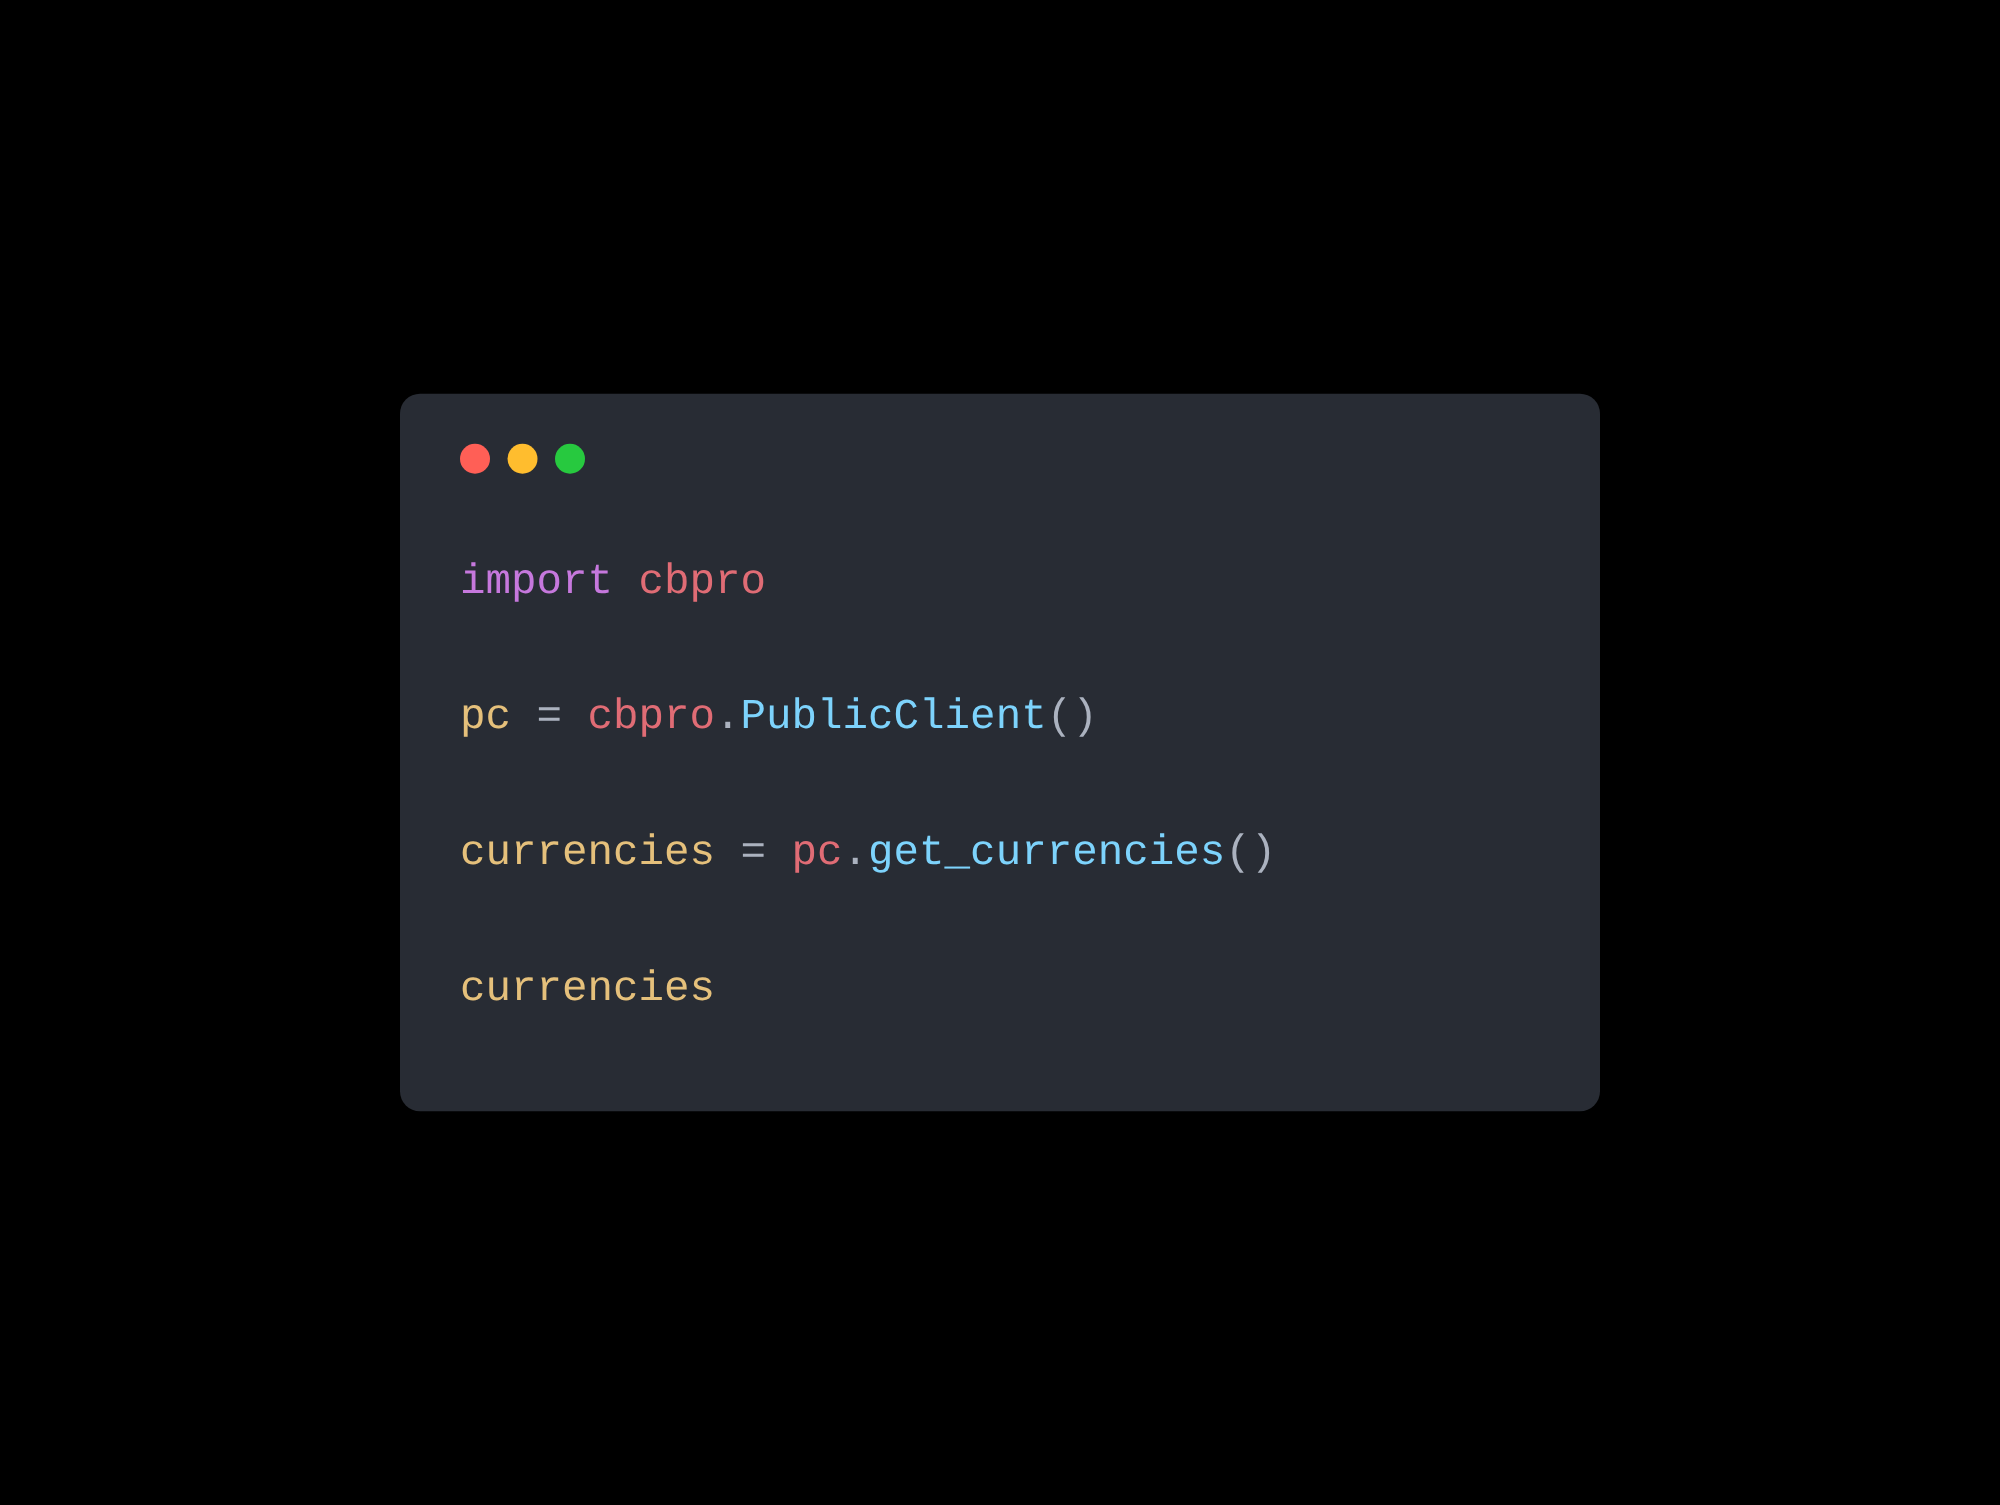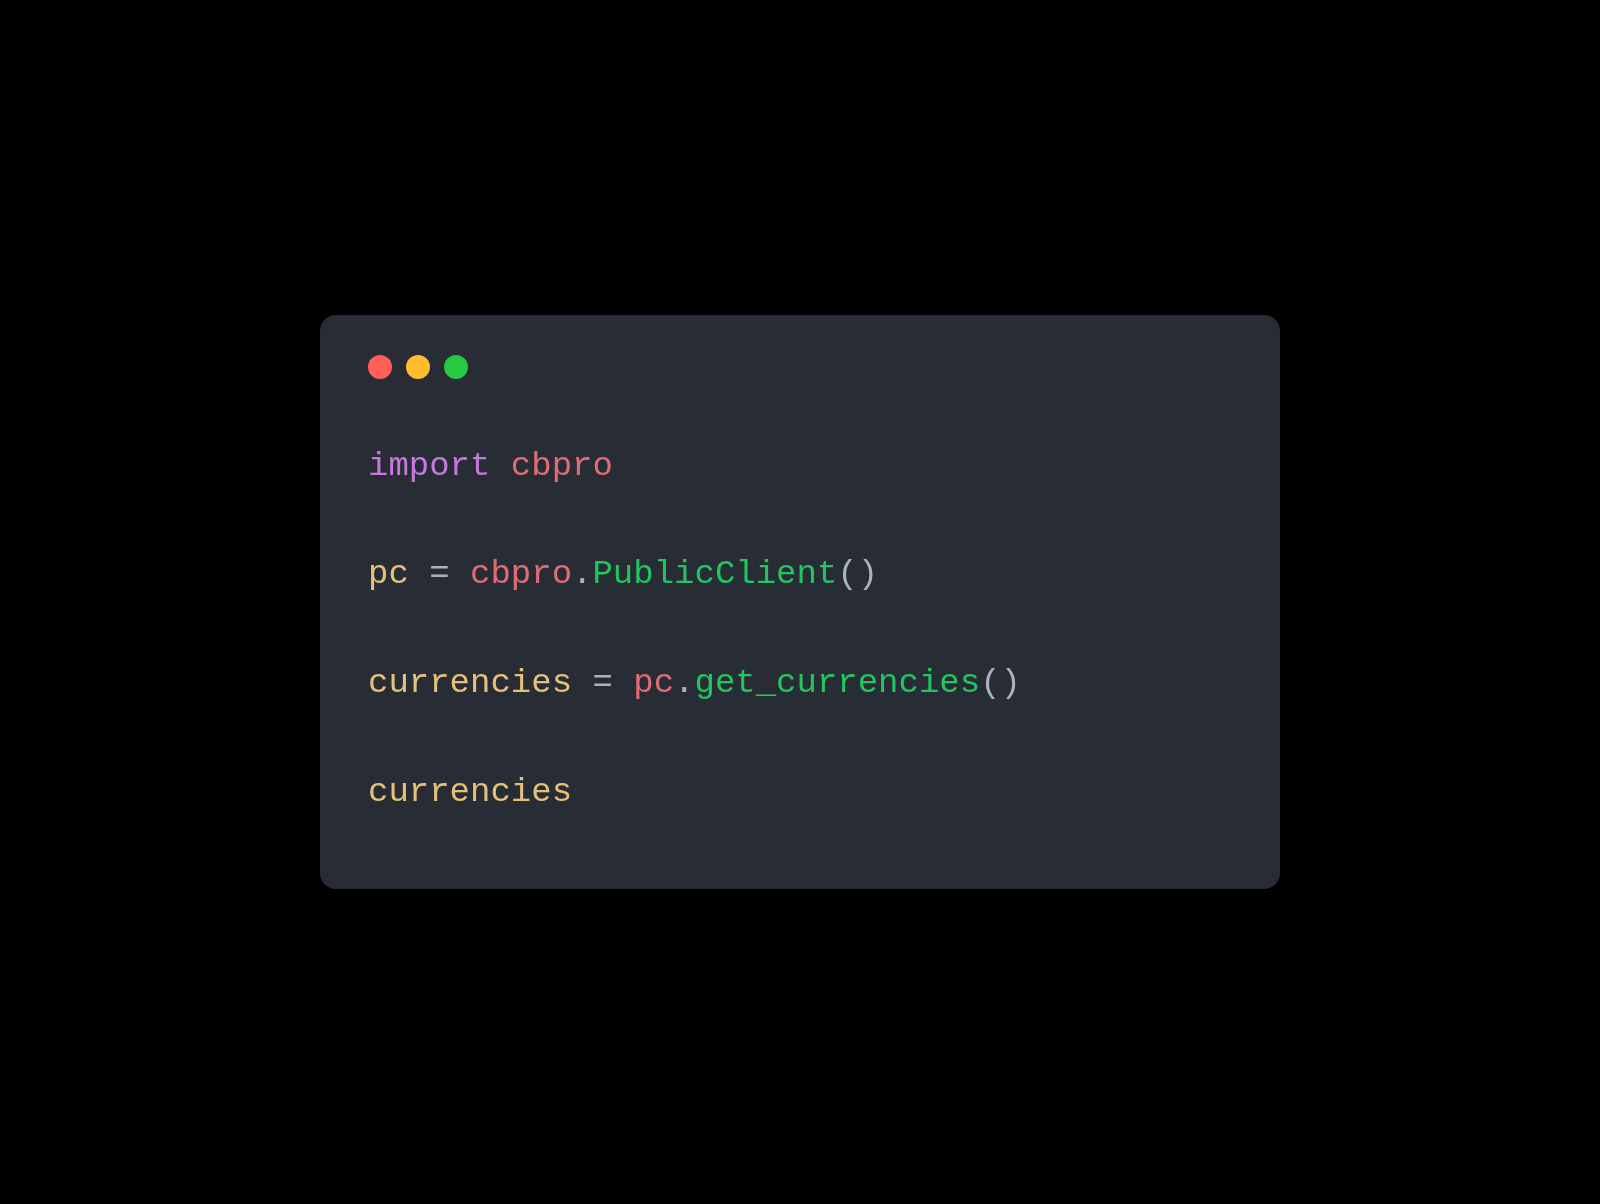--- a/index.html
+++ b/index.html
@@ -41,21 +41,21 @@
       line-height: 1.6;
       color: #abb2bf;
       white-space: pre;
     }
     .tk-keyword { color: #c678dd; }
     .tk-module  { color: #e06c75; }
     .tk-var     { color: #e5c07b; }
     .tk-op      { color: #abb2bf; }
     .tk-obj     { color: #e06c75; }
     .tk-dot     { color: #abb2bf; }
-    .tk-call    { color: #22c55e; }
+    .tk-call    { color: #7dd3fc; }
     .tk-paren   { color: #abb2bf; }
   </style>
 </head>
 <body>
 
 <div class="code-window">
   <div class="traffic-lights">
     <div class="traffic-light tl-close"></div>
     <div class="traffic-light tl-min"></div>
     <div class="traffic-light tl-max"></div>

